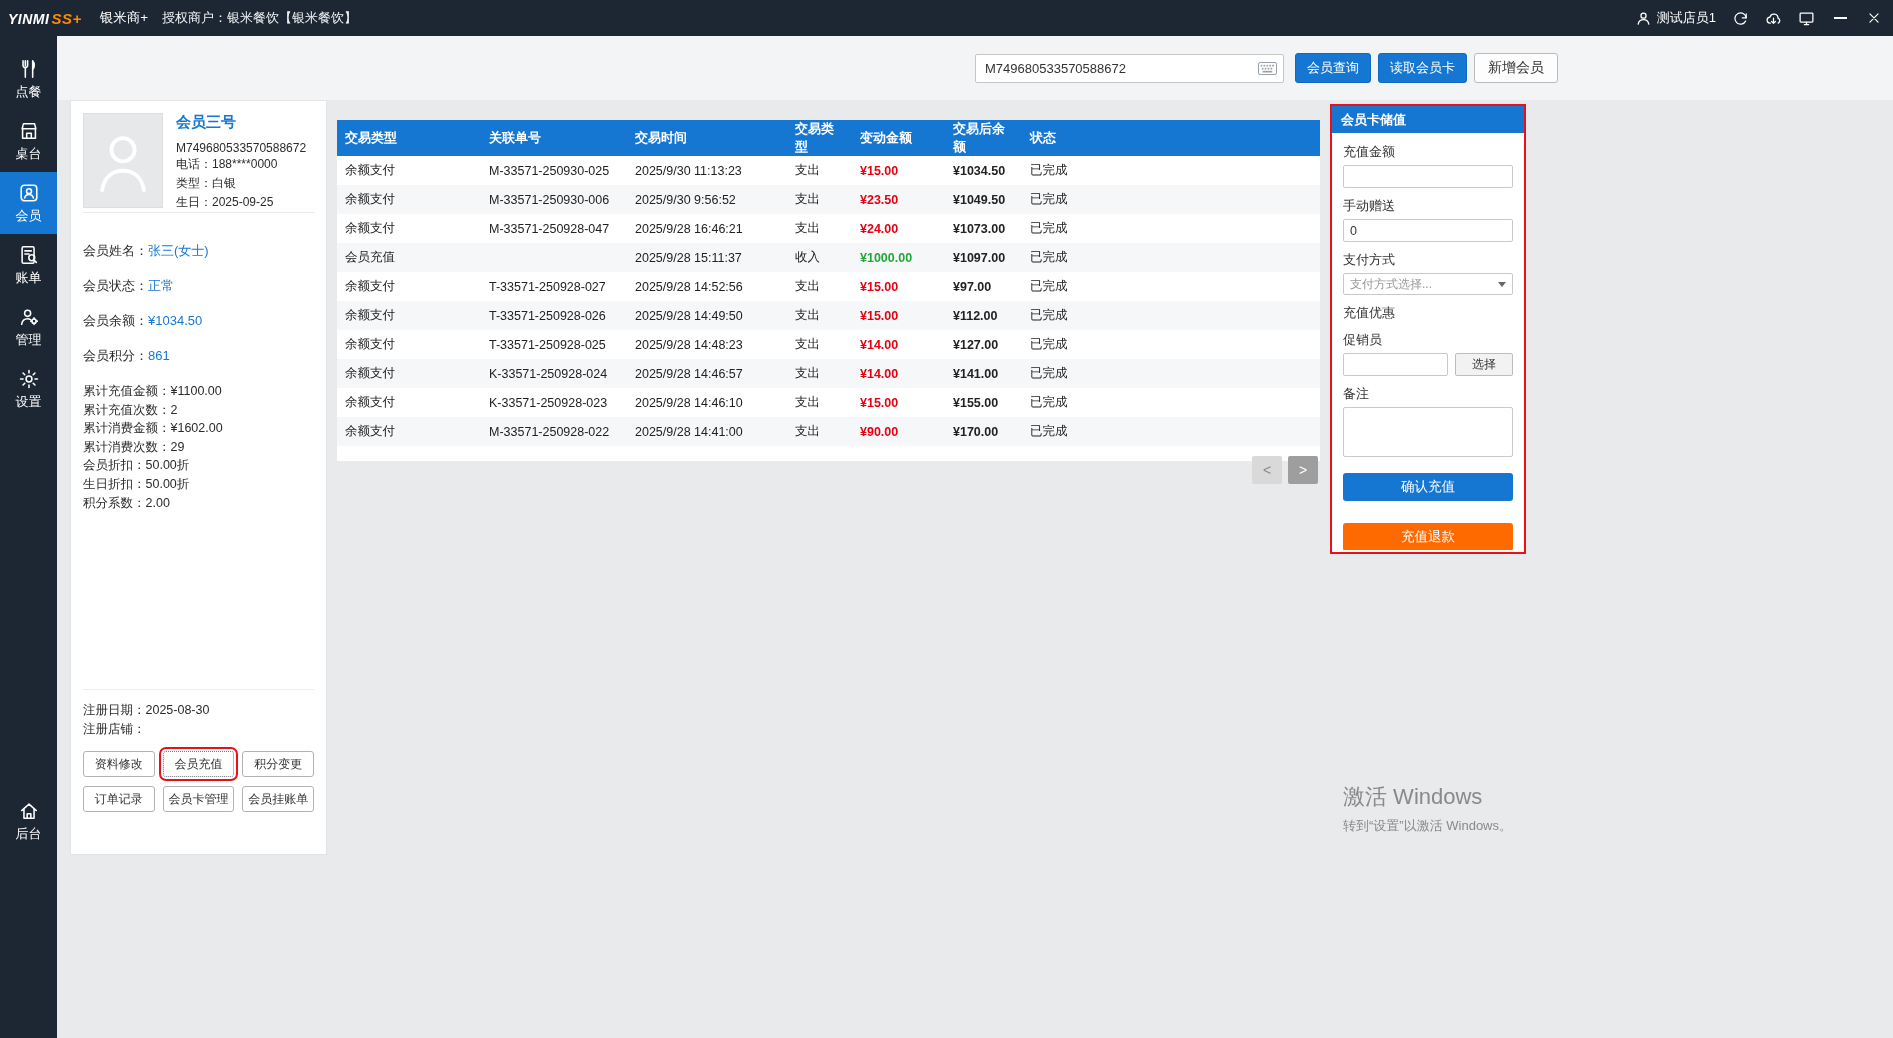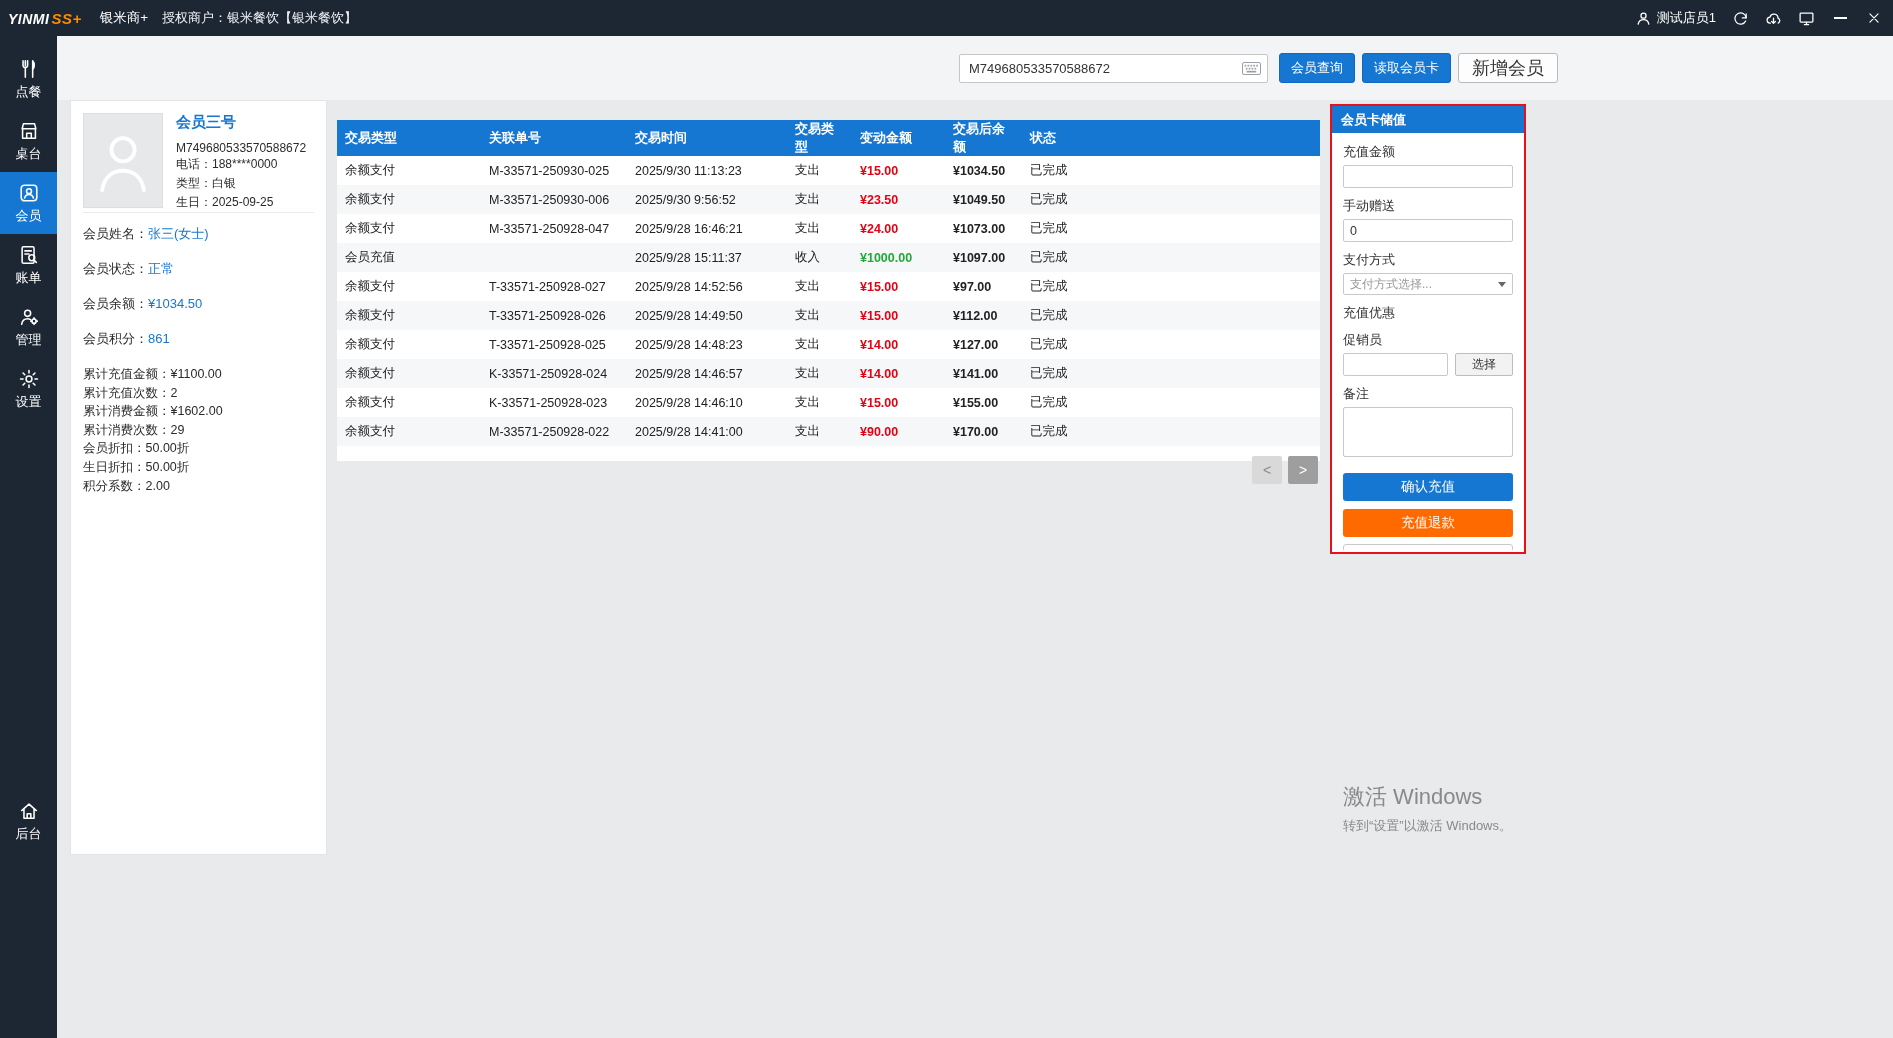--- a/index.html
+++ b/index.html
@@ -32,30 +32,30 @@
   .sidebar-bottom{margin-top:auto;margin-bottom:186px;}
 
   .content{flex:1;position:relative;background:#e9eaeb;overflow:hidden;}
   .toolbar{position:absolute;top:0;left:0;right:0;height:64px;background:#f3f4f5;}
   .toolbar-inner{position:absolute;top:17px;right:335px;display:flex;align-items:center;gap:11px;}
   .search-wrap{position:relative;}
   .search-input{width:309px;height:29px;border:1px solid #c6c6c6;border-radius:2px;padding:0 30px 0 9px;font-size:13px;color:#333;background:#fff;}
   .kb-icon{position:absolute;right:7px;top:8px;display:inline-flex;}
   .toolbar-buttons{display:flex;gap:7px;}
   .btn-primary{height:30px;padding:0 11px;background:#1677d2;color:#fff;border:1px solid #1168c0;border-radius:3px;font-size:13px;cursor:pointer;}
-  .btn-plain{height:30px;padding:0 13px;background:#fdfdfd;color:#333;border:1px solid #b9b9b9;border-radius:3px;font-size:18px;cursor:pointer;}
+  .btn-plain{height:30px;padding:0 13px;background:#fdfdfd;color:#333;border:1px solid #b9b9b9;border-radius:3px;font-size:14px;cursor:pointer;}
 
   
   .member-panel{position:absolute;left:13px;top:64px;width:257px;height:755px;background:#fff;border:1px solid #e3e4e5;padding:12px;}
   .mp-top{display:flex;gap:13px;border-bottom:1px solid #ebebeb;}
   .avatar{width:80px;height:95px;background:#e6e8ea;border:1px solid #dcdee0;display:flex;align-items:center;justify-content:center;}
   .mp-name{font-size:15px;font-weight:bold;color:#1677d2;}
   .mp-cardno{font-size:12px;color:#2b2b2b;margin-top:9px;}
   .mp-line{font-size:12px;color:#2b2b2b;line-height:19px;}
-  .mp-info{margin-top:12px;}
+  .mp-info{margin-top:29px;}
   .mp-info-row{font-size:13px;color:#2b2b2b;margin-bottom:17px;}
   .val-blue{color:#1677d2;}
   .mp-stats{margin-top:10px;}
   .mp-stat-row{font-size:12.5px;color:#2b2b2b;line-height:18.6px;}
   .mp-bottom{position:absolute;left:12px;right:12px;top:588px;border-top:1px solid #ededed;padding-top:11px;}
   .mp-reg{font-size:12.5px;color:#2b2b2b;line-height:18.5px;}
   .mp-actions{margin-top:13px;display:grid;grid-template-columns:repeat(3,1fr);gap:9px 8px;}
   .action-btn{height:26px;background:#fff;border:1px solid #b3b3b3;border-radius:3px;font-size:12px;color:#333;cursor:pointer;white-space:nowrap;}
   .action-btn.highlighted{outline:2px solid #e8111a;outline-offset:2px;border:1px dotted #777;}
 
@@ -79,21 +79,21 @@
   .rp-label{font-size:13px;color:#333;margin:9px 0 4px;}
   .rp-input{width:100%;height:23px;border:1px solid #c9c9c9;border-radius:2px;padding:0 6px;font-size:12.5px;color:#333;background:#fff;}
   .rp-select{height:22px;border:1px solid #c9c9c9;border-radius:2px;display:flex;align-items:center;justify-content:space-between;padding:0 6px;font-size:12px;color:#9a9a9a;background:#fff;cursor:pointer;}
   .caret{width:0;height:0;border-left:4px solid transparent;border-right:4px solid transparent;border-top:5px solid #666;}
   .promoter-row{display:flex;gap:7px;}
   .promoter-row .rp-input{flex:1;}
   .rp-mini-btn{width:58px;height:23px;background:#f2f2f2;border:1px solid #bdbdbd;border-radius:2px;font-size:12px;color:#333;cursor:pointer;}
   .rp-textarea{width:100%;height:50px;border:1px solid #c9c9c9;border-radius:2px;padding:4px 6px;font-size:12.5px;resize:none;}
   .rp-btn{width:100%;height:28px;border:none;border-radius:3px;font-size:13.5px;cursor:pointer;display:block;}
   .rp-confirm{background:#1677d2;color:#fff;margin-top:12px;}
-  .rp-refund{background:#ff6a00;color:#fff;margin-top:8px;}
+  .rp-refund{background:#ff6a00;color:#fff;margin-top:22px;}
   .rp-cancel{background:#fff;color:#333;border:1px solid #c9c9c9;margin-top:7px;}
 
   
   .watermark{position:absolute;left:1286px;top:746px;color:rgba(110,113,116,.8);}
   .wm1{font-size:22px;}
   .wm2{font-size:13px;margin-top:5px;}
 </style>
 </head>
 <body>
 
@@ -276,20 +276,32 @@
           </div>
         <div class="mp-stats">
             <div class="mp-stat-row">累计充值金额：¥1100.00</div>
             <div class="mp-stat-row">累计充值次数：2</div>
             <div class="mp-stat-row">累计消费金额：¥1602.00</div>
             <div class="mp-stat-row">累计消费次数：29</div>
             <div class="mp-stat-row">会员折扣：50.00折</div>
             <div class="mp-stat-row">生日折扣：50.00折</div>
             <div class="mp-stat-row">积分系数：2.00</div>
           </div>
+        <div class="mp-bottom">
+          <div class="mp-reg"><span>注册日期：</span><span>2025-08-30</span></div>
+          <div class="mp-reg"><span>注册店铺：</span><span></span></div>
+          <div class="mp-actions">
+              <button class="action-btn">资料修改</button>
+              <button class="action-btn highlighted">会员充值</button>
+              <button class="action-btn">积分变更</button>
+              <button class="action-btn">订单记录</button>
+              <button class="action-btn">会员卡管理</button>
+              <button class="action-btn">会员挂账单</button>
+            </div>
+        </div>
       </section>
 
       <section class="table-panel">
         <table>
           <colgroup>
             <col style="width:144px">
               <col style="width:146px">
               <col style="width:160px">
               <col style="width:65px">
               <col style="width:93px">

